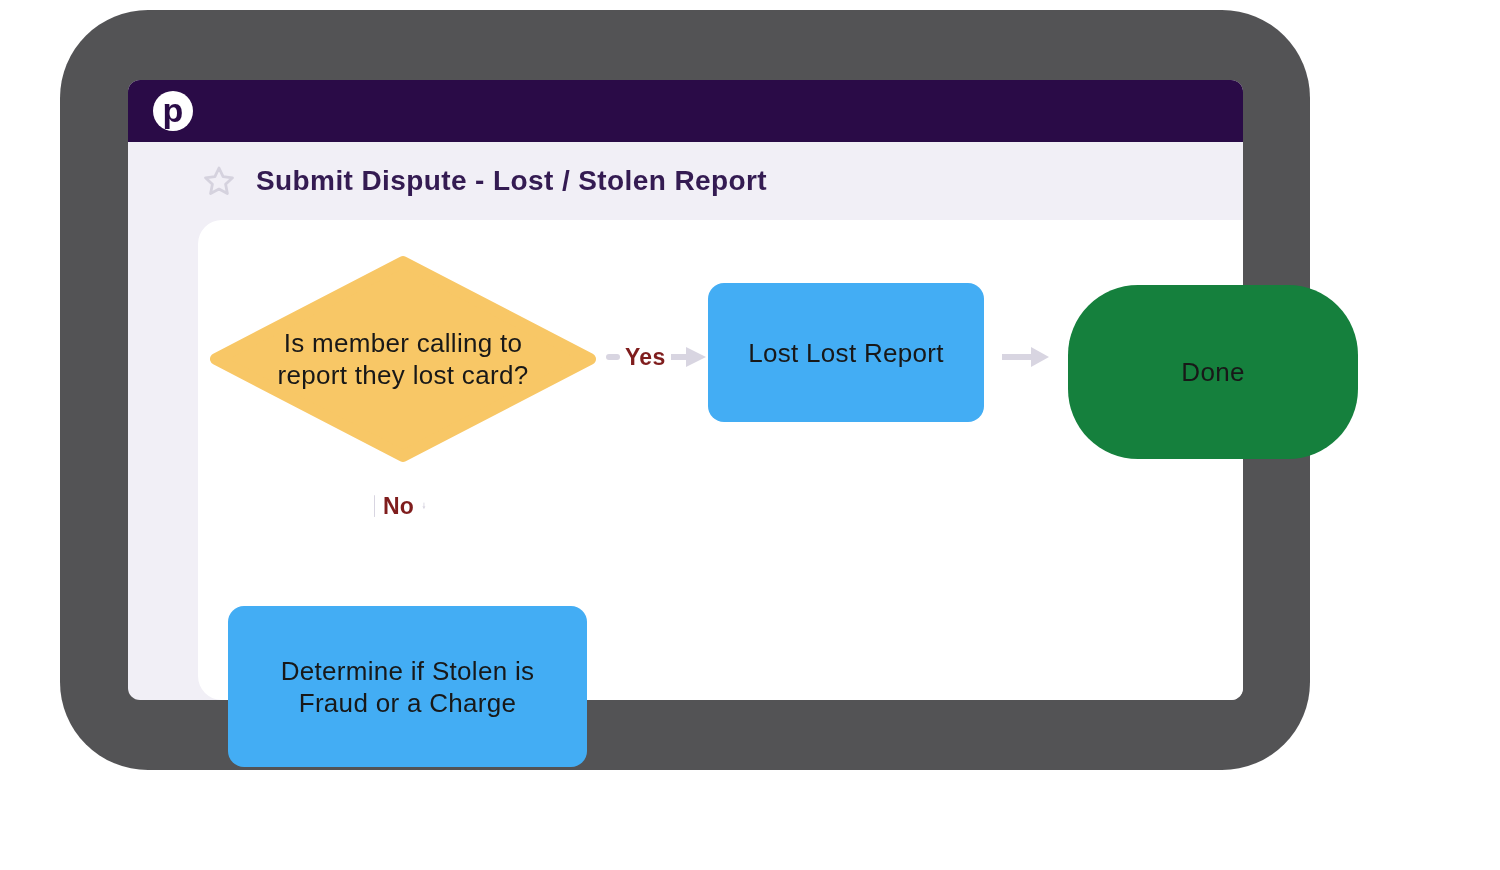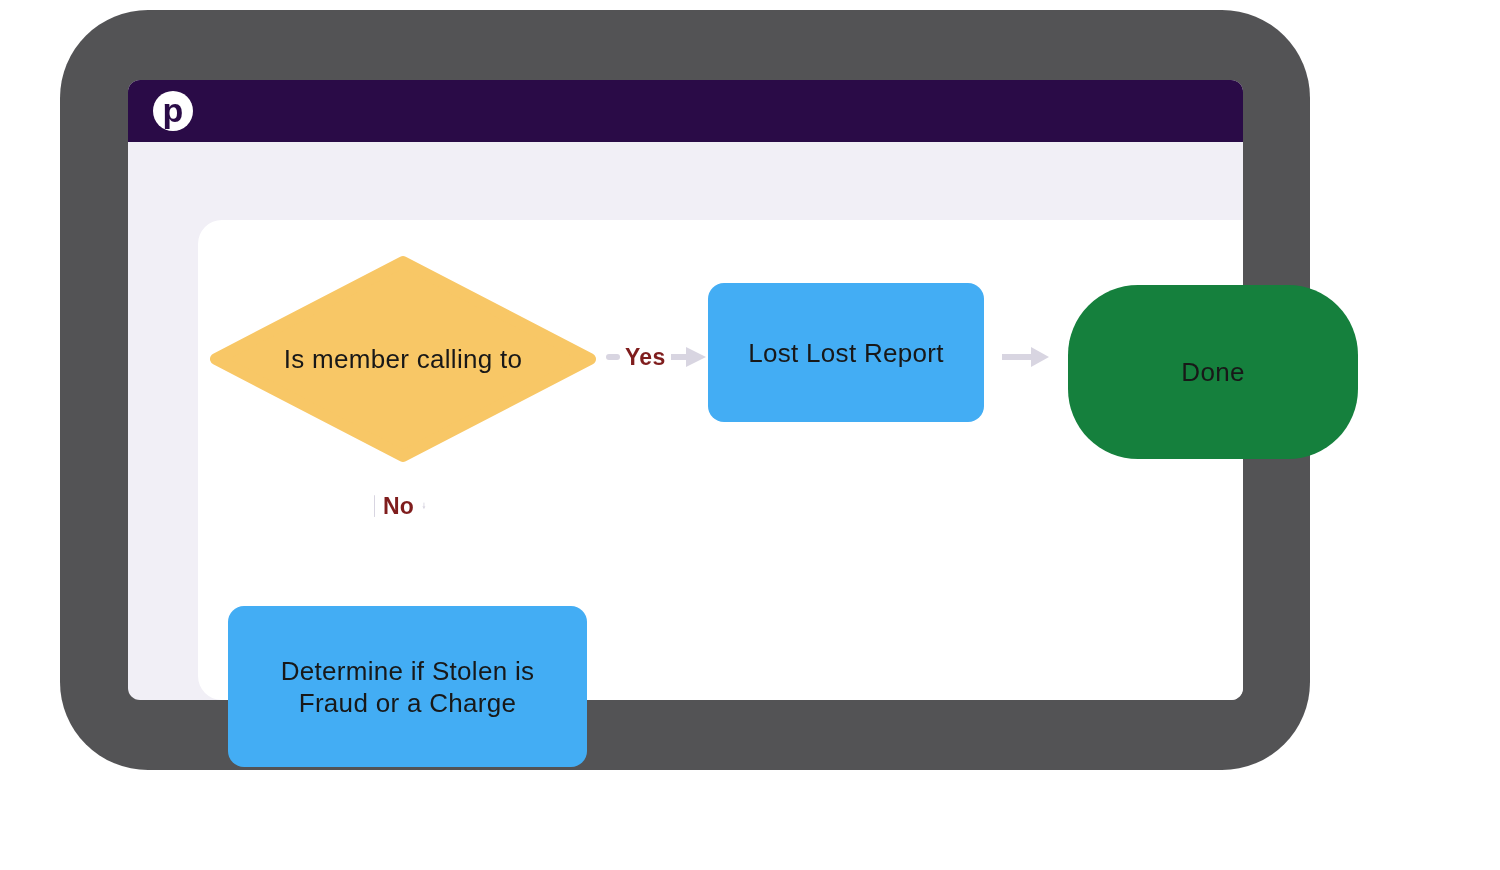--- a/index.html
+++ b/index.html
@@ -148,34 +148,43 @@
 
   <div class="device-frame">
     <div class="screen">
 
       <header class="topbar">
         <div class="logo">
           <span>p</span>
         </div>
       </header>
 
+      <div class="titlebar">
+        <span class="star-wrap">
+          <svg width="32" height="32" viewBox="0 0 32 32" fill="none">
+            <path d="M16 3 L20.1 11.6 L29.5 12.8 L22.6 19.3 L24.4 28.6 L16 24.1 L7.6 28.6 L9.4 19.3 L2.5 12.8 L11.9 11.6 Z" stroke="#D5D2DE" stroke-width="2.8" stroke-linejoin="round" fill="none"></path>
+          </svg>
+        </span>
+        <h1 class="page-title">Submit Dispute - Lost / Stolen Report</h1>
+      </div>
 
       <div class="canvas"></div>
 
     </div>
   </div>
 
   <div class="flow-layer">
 
     <div class="diamond-node">
       <svg width="388" height="208" viewBox="0 0 388 208">
         <polygon points="194,7 381,104 194,201 7,104" fill="#F8C766" stroke="#F8C766" stroke-width="12" stroke-linejoin="round"></polygon>
       </svg>
       <div class="node-text">
         <span>Is member calling to</span>
+        <span>report they lost card?</span>
       </div>
     </div>
 
     <div class="conn-yes">
       <span class="dash-h"></span>
       <span class="connector-label">Yes</span>
       <svg width="36" height="24" viewBox="0 0 36 24">
         <line x1="0" y1="12" x2="15" y2="12" stroke="#D8D5E1" stroke-width="6"></line>
         <polygon points="15,2 35,12 15,22" fill="#D8D5E1"></polygon>
       </svg>

